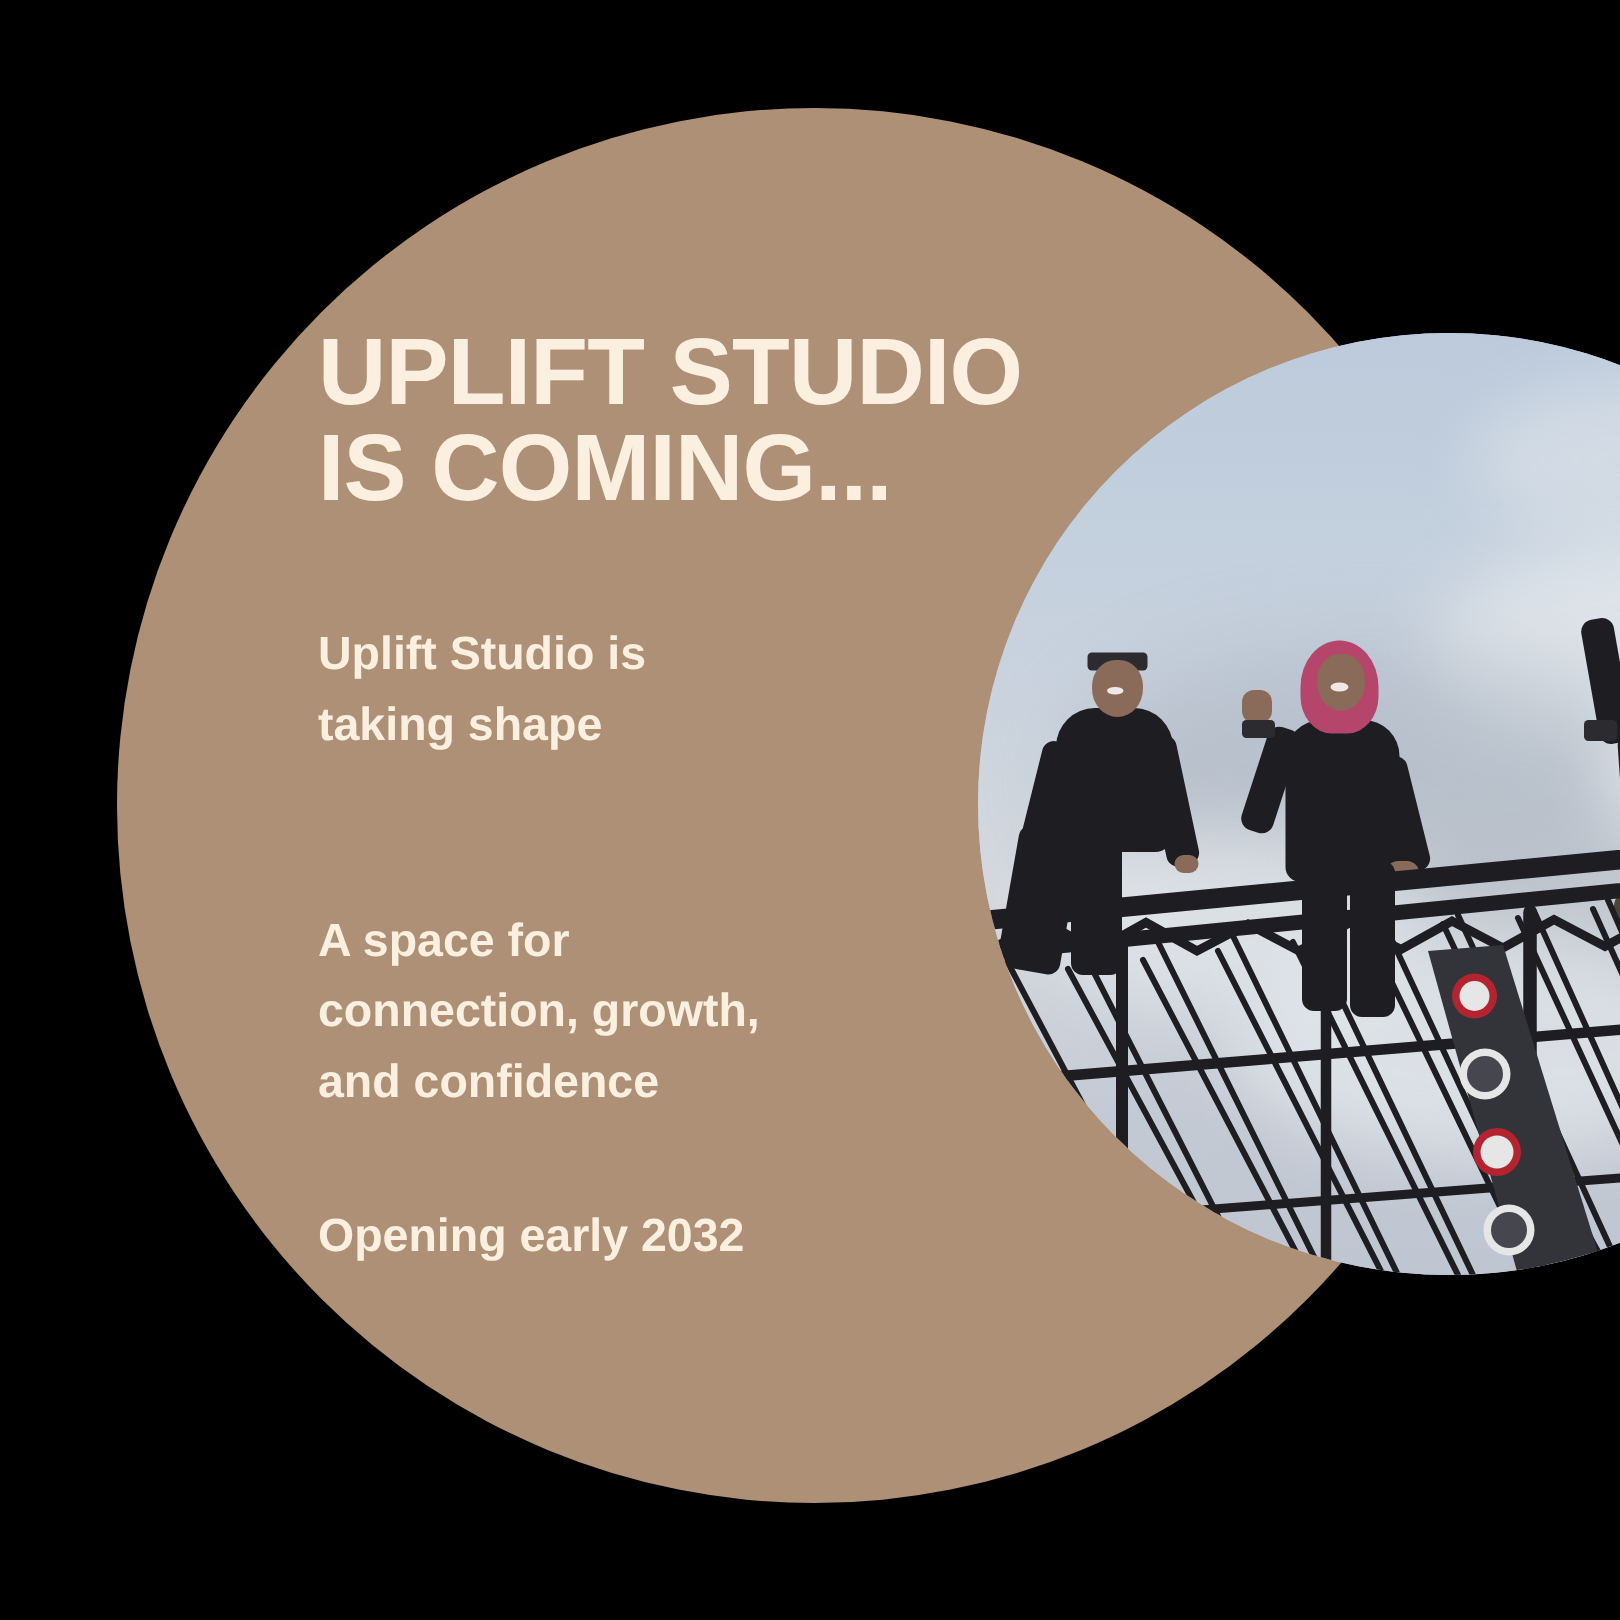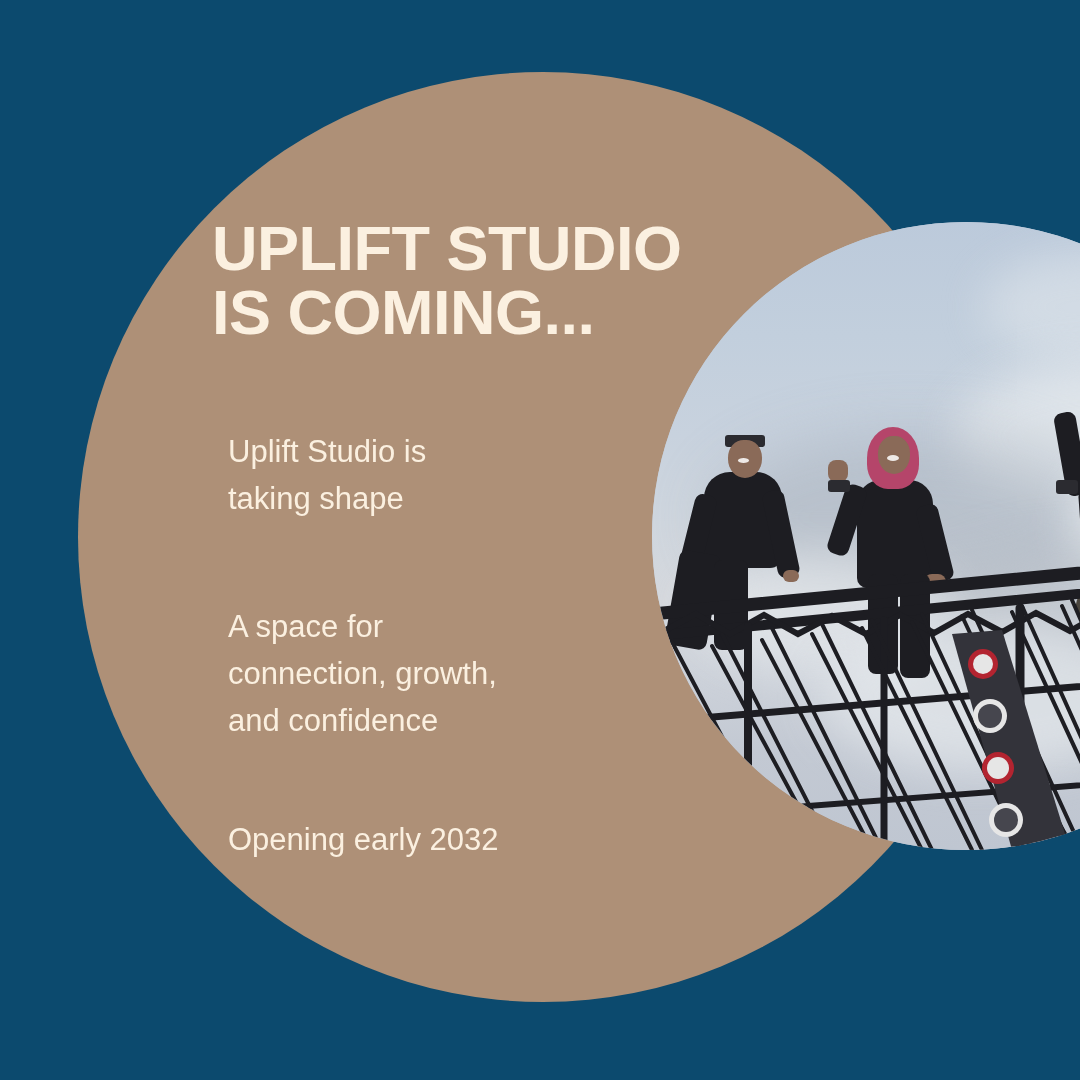--- a/index.html
+++ b/index.html
@@ -11,21 +11,21 @@
     height: 1080px;
     overflow: hidden;
     font-family: "Liberation Sans", sans-serif;
     background: #FBF0E0;
   }
 
   #poster {
     position: relative;
     width: 1080px;
     height: 1080px;
-    background: #0c4a6e;
+    background: #000000;
     overflow: hidden;
   }
 
   
   .tan-circle {
     position: absolute;
     left: 78px;
     top: 72px;
     width: 930px;
     height: 930px;
@@ -148,28 +148,28 @@
     font-size: 63px;
     font-weight: 700;
     line-height: 1.02;
     letter-spacing: -0.5px;
     white-space: pre-line;
   }
 
   .para {
     position: absolute;
     left: 0;
-    margin: 16px;
+    margin: 0;
     color: #FBF0E0;
-    font-weight: 400;
+    font-weight: 700;
     line-height: 1.52;
     white-space: pre-line;
   }
   .para.p1 { top: 412px; font-size: 31px; }
-  .para.p2 { top: 587px; font-size: 31px; }
+  .para.p2 { top: 603px; font-size: 31px; }
   .para.p3 { top: 800px; font-size: 31px; }
 </style>
 </head>
 <body>
 
 <div id="poster">
 
   <div class="tan-circle"></div>
 
   <div class="photo-circle">

